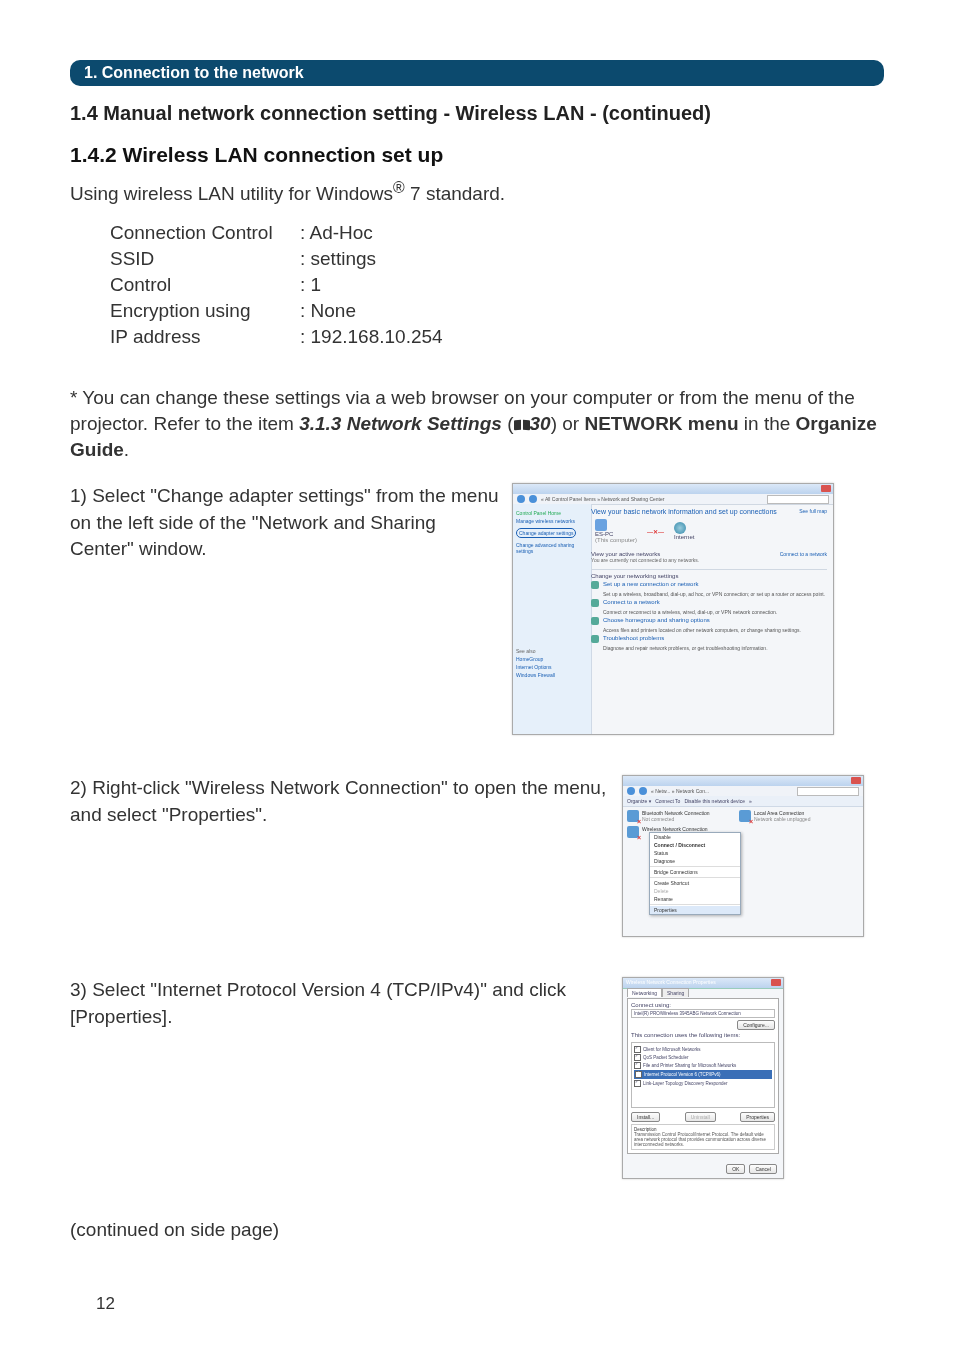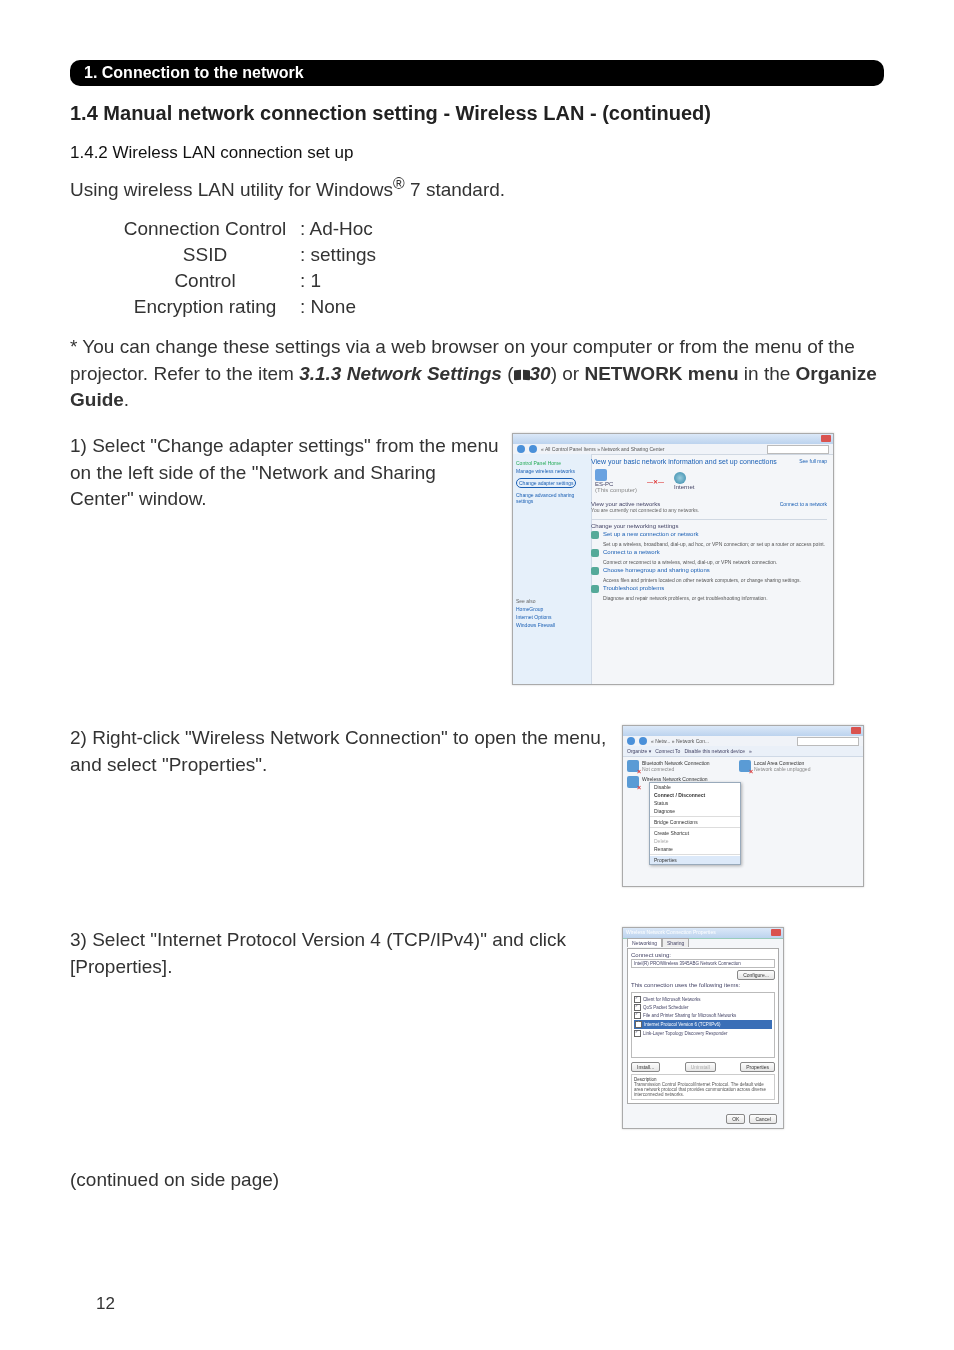--- a/index.html
+++ b/index.html
@@ -11,52 +11,51 @@
   }
   .page {
     width: 954px;
     min-height: 1350px;
     margin: 0 auto;
     padding: 60px 70px 40px 70px;
     box-sizing: border-box;
     position: relative;
   }
   .section-bar {
-    background: #000000;
+    background: #0c4a6e;
     border-radius: 10px;
     color: #fff;
     font-weight: bold;
     font-size: 16px;
     padding: 4px 14px;
     margin-bottom: 16px;
   }
   .h1 {
     font-weight: bold;
     font-size: 20px;
     margin: 14px 0 18px 0;
     color: #222;
   }
   .h2 {
-    font-weight: 400;
-    font-size: 17px;
+    font-weight: 700;
+    font-size: 21px;
     margin: 10px 0 10px 0;
     color: #111;
     font-family: Arial Black, Arial, sans-serif;
   }
   .body {
     font-size: 19px;
     line-height: 1.38;
     color: #333;
     margin: 0 0 12px 0;
   }
   .settings-table {
     margin-left: 40px;
     margin-top: 6px;
-    margin-bottom: 14px;
-    text-align: center;
+    margin-bottom: 34px;
   }
   .settings-row { display: flex; font-size: 19px; color: #333; line-height: 1.38; }
   .settings-label { width: 190px; }
   .settings-value { }
   .note {
     font-size: 19px;
     line-height: 1.38;
     margin: 0 0 20px 0;
   }
   .step-row {
@@ -224,22 +223,26 @@
     </div>
     <div class="settings-row">
       <div class="settings-label">SSID</div>
       <div class="settings-value">: settings</div>
     </div>
     <div class="settings-row">
       <div class="settings-label">Control</div>
       <div class="settings-value">: 1</div>
     </div>
     <div class="settings-row">
-      <div class="settings-label">Encryption rating</div>
+      <div class="settings-label">Encryption using</div>
       <div class="settings-value">: None</div>
+    </div>
+    <div class="settings-row">
+      <div class="settings-label">IP address</div>
+      <div class="settings-value">: 192.168.10.254</div>
     </div>
   </div>
 
   <p class="note">
     <span>* You can change these settings via a web browser on your computer or from the menu of the projector. Refer to the item </span>
     <b><i><span>3.1.3 Network Settings</span></i></b>
     <span> (</span><span class="book-icon"></span><b><i><span>30</span></i></b><span>) or </span>
     <b><span>NETWORK menu</span></b>
     <span> in the </span>
     <b><span>Organize Guide</span></b><span>.</span>

